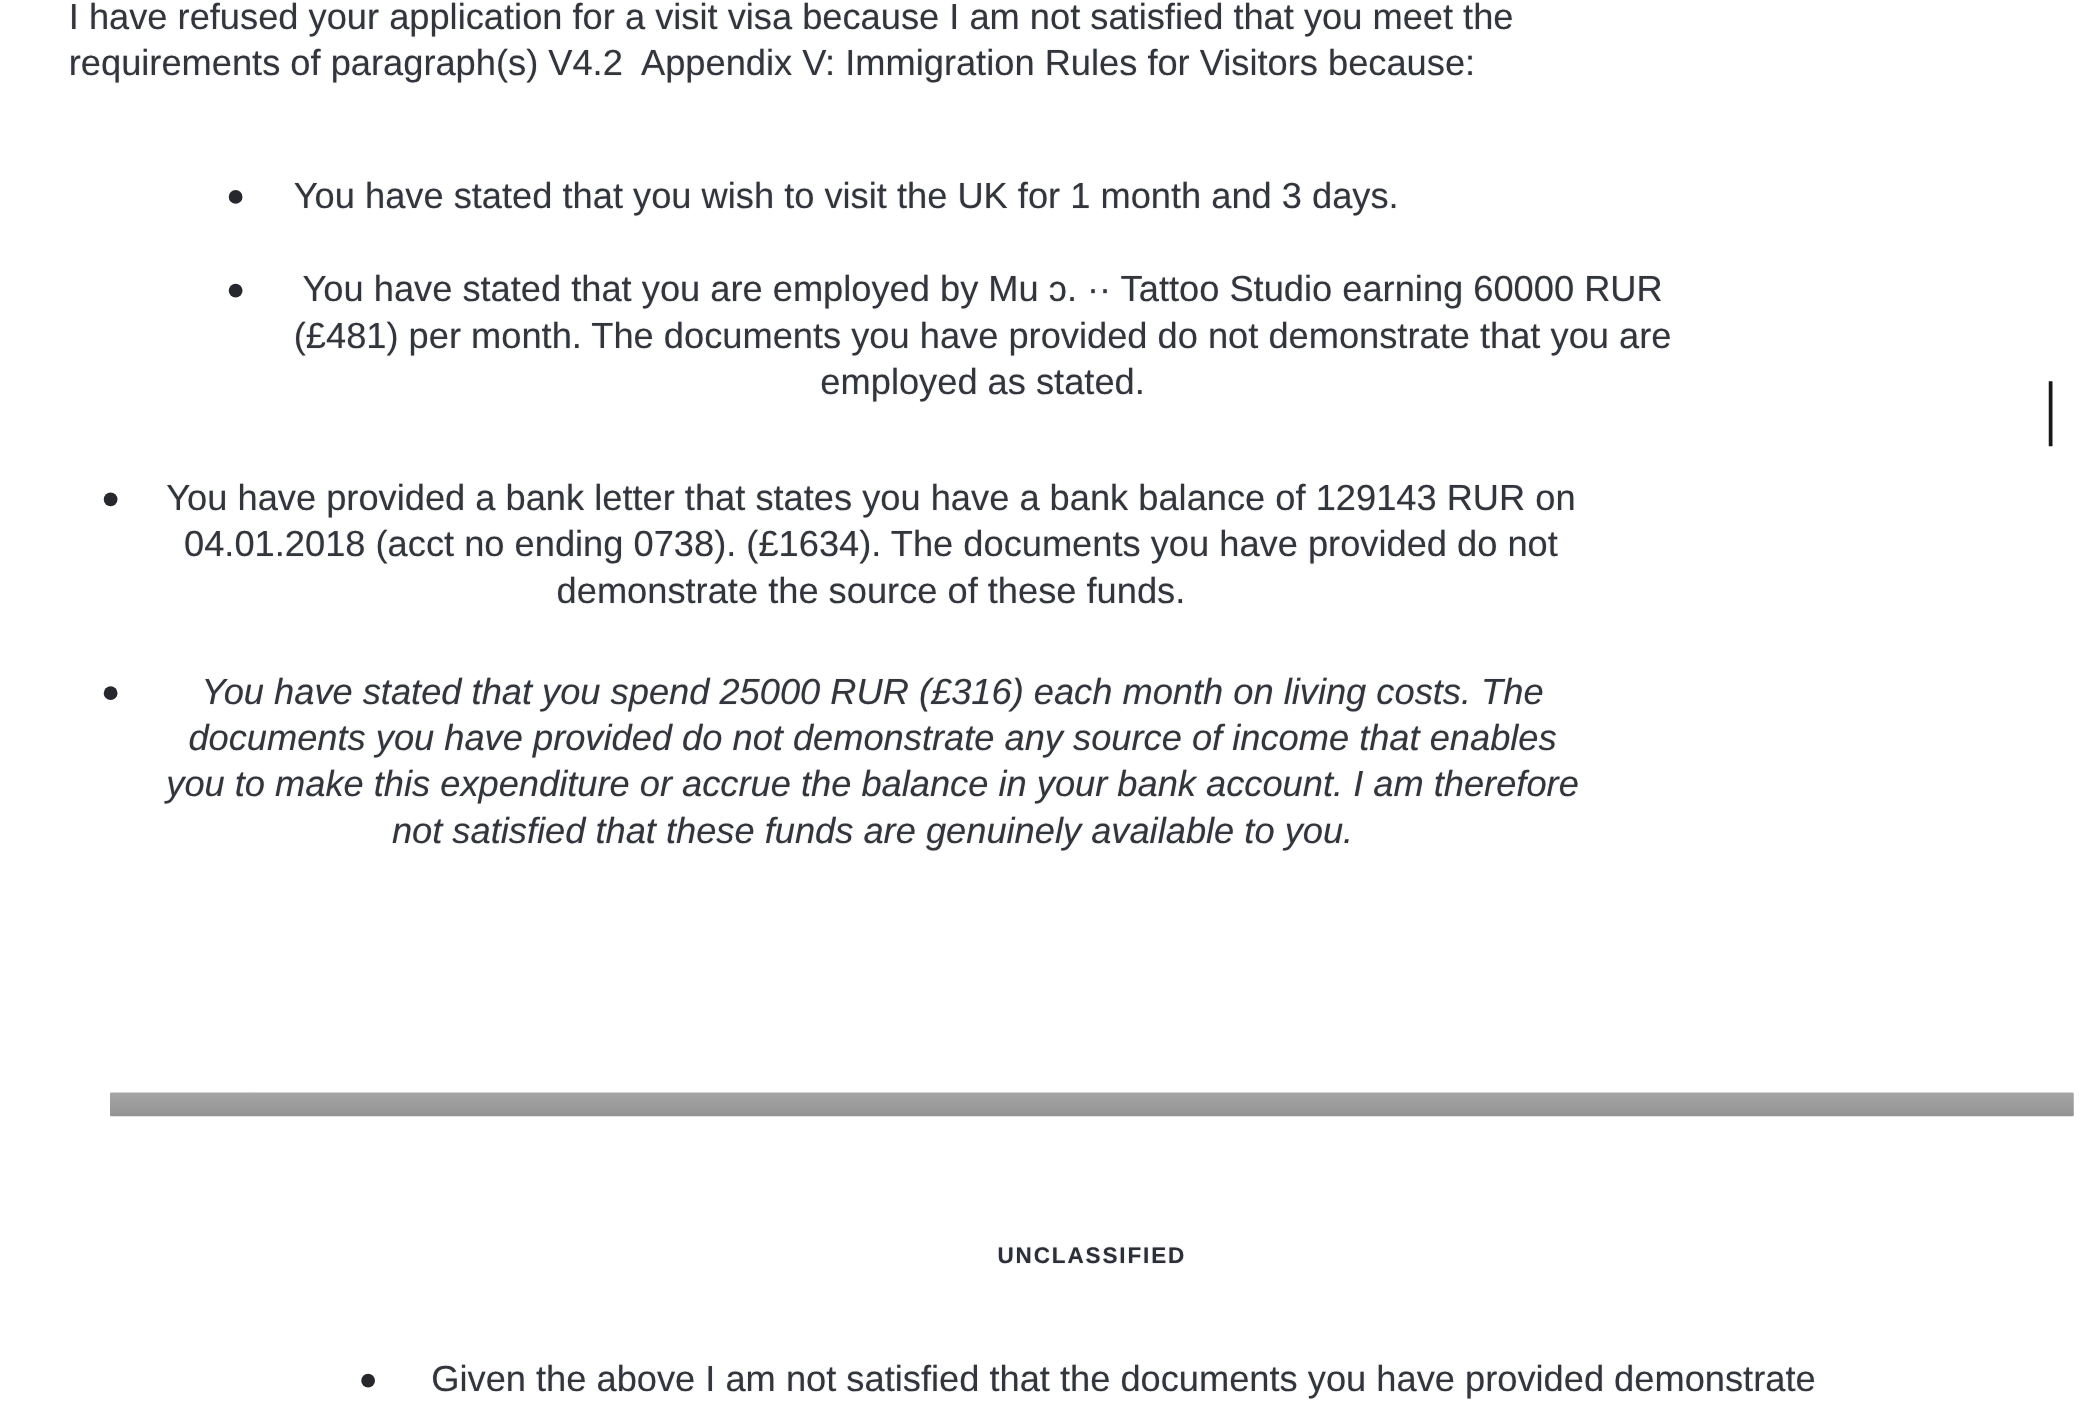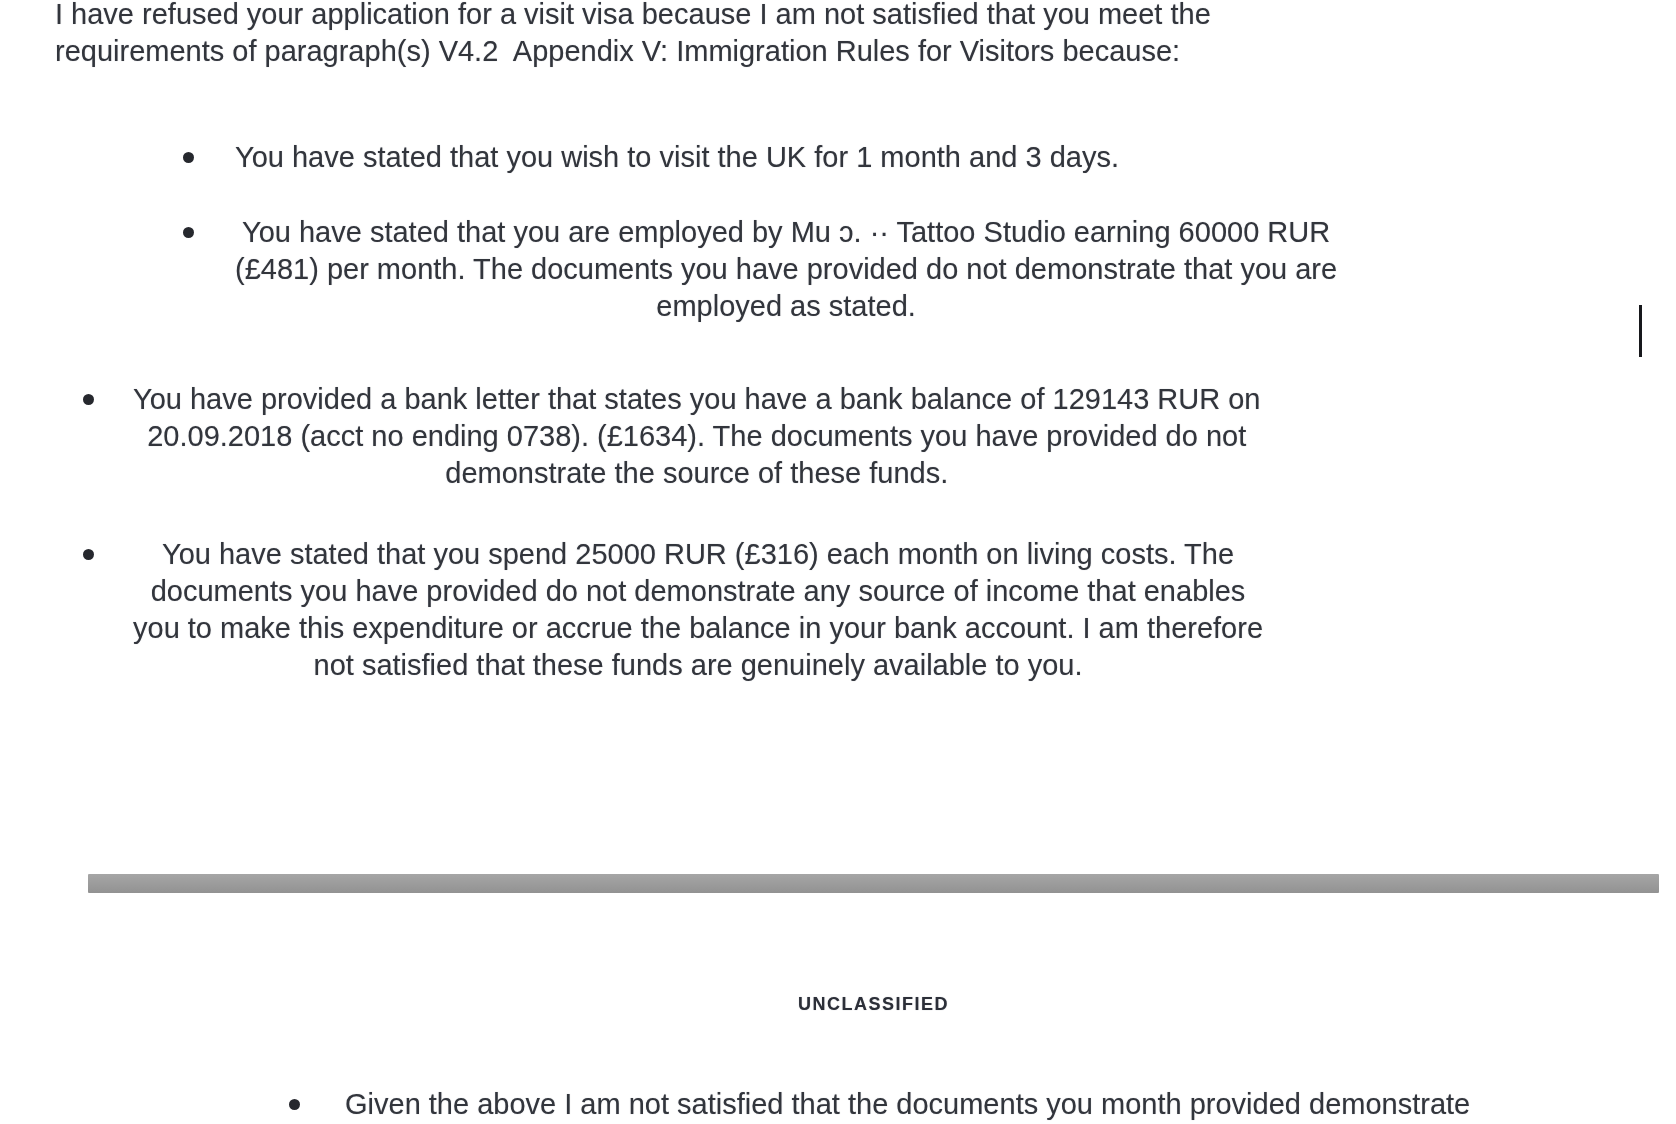--- a/index.html
+++ b/index.html
@@ -41,21 +41,21 @@
     background: #26282e;
     top: 13px;
   }
   
   .b-visit      { left: 235px; top: 139px; }
   .b-employment { left: 235px; top: 214px; }
   .b-visit .dot, .b-employment .dot { left: -52px; }
 
   
   .b-bank   { left: 133px; top: 381px; }
-  .b-living { left: 133px; top: 536px; }
+  .b-living { left: 133px; top: 536px; font-style: italic; }
   .b-bank .dot, .b-living .dot { left: -50px; }
 
   
   .b-conclusion { left: 345px; top: 1086px; }
   .b-conclusion .dot { left: -56px; }
 
   
   .cursor {
     position: absolute;
     left: 1639px;
@@ -108,34 +108,34 @@
     <div class="textline">You have stated that you are employed by Mu ɔ. ·· Tattoo Studio earning 60000 RUR
 (£481) per month. The documents you have provided do not demonstrate that you are
 employed as stated.</div>
   </div>
 
   <div class="cursor"></div>
 
   <div class="bullet b-bank">
     <span class="dot"></span>
     <div class="textline">You have provided a bank letter that states you have a bank balance of 129143 RUR on
-20.09.2018 (acct no ending 0738). (£1634). The documents you have provided do not
+04.01.2018 (acct no ending 0738). (£1634). The documents you have provided do not
 demonstrate the source of these funds.</div>
   </div>
 
   <div class="bullet b-living">
     <span class="dot"></span>
     <div class="textline">You have stated that you spend 25000 RUR (£316) each month on living costs. The
 documents you have provided do not demonstrate any source of income that enables
 you to make this expenditure or accrue the balance in your bank account. I am therefore
 not satisfied that these funds are genuinely available to you.</div>
   </div>
 
   <div class="divider"></div>
 
   <div class="classification">UNCLASSIFIED</div>
 
   <div class="bullet b-conclusion">
     <span class="dot"></span>
-    <div class="textline">Given the above I am not satisfied that the documents you month provided demonstrate</div>
+    <div class="textline">Given the above I am not satisfied that the documents you have provided demonstrate</div>
   </div>
 
 </div>
 
 </body></html>

